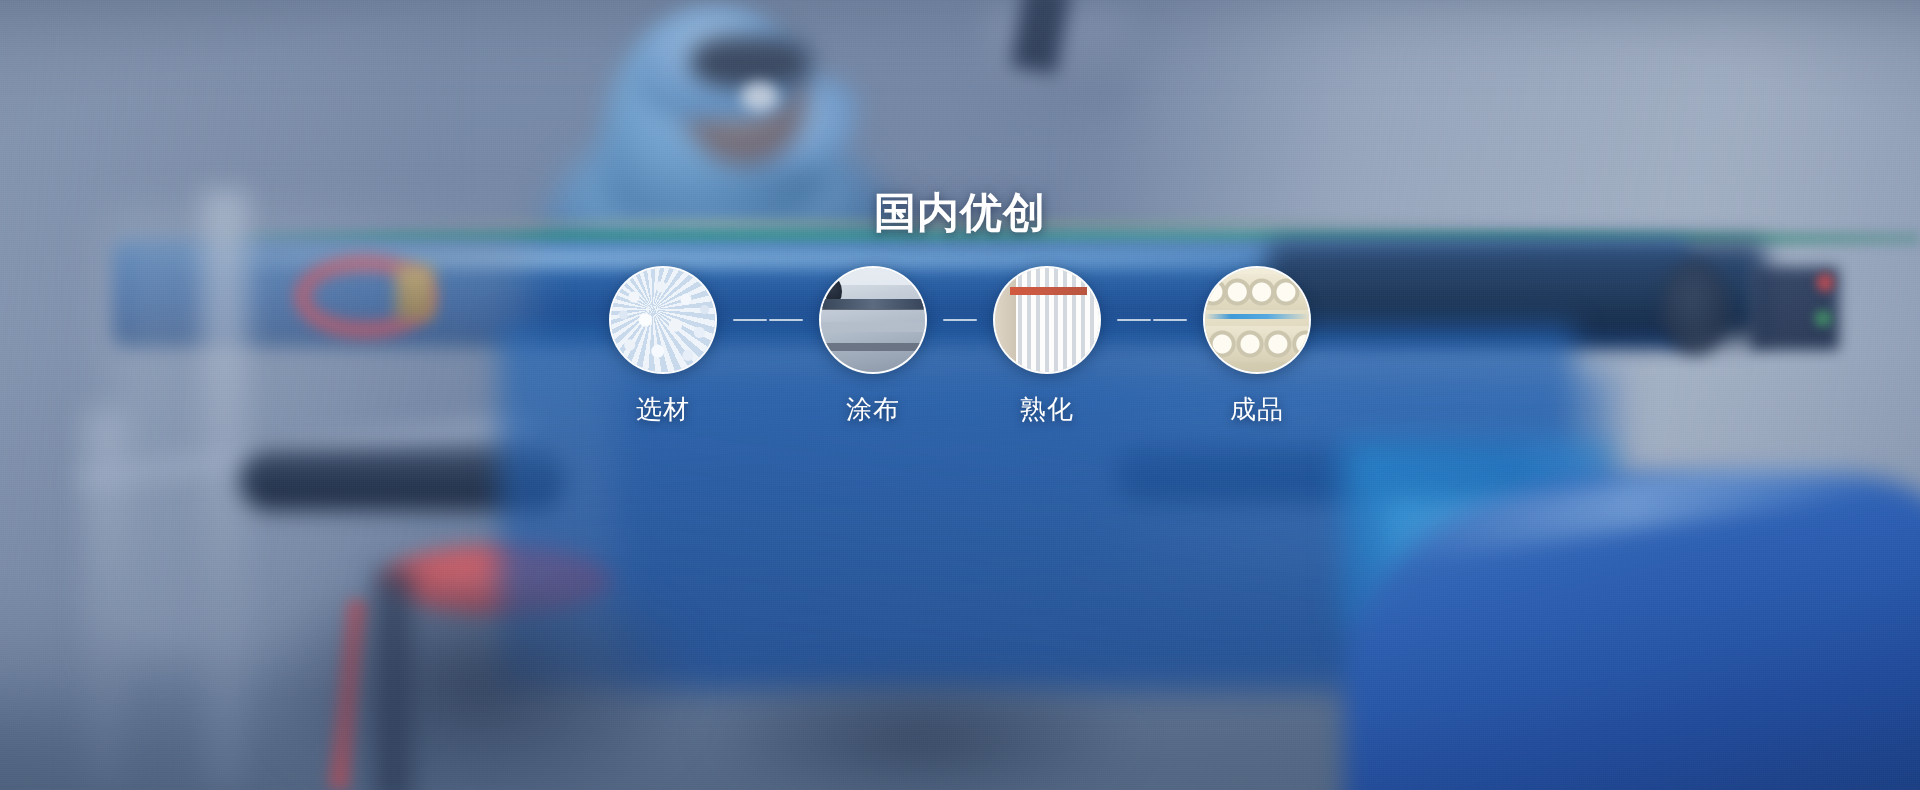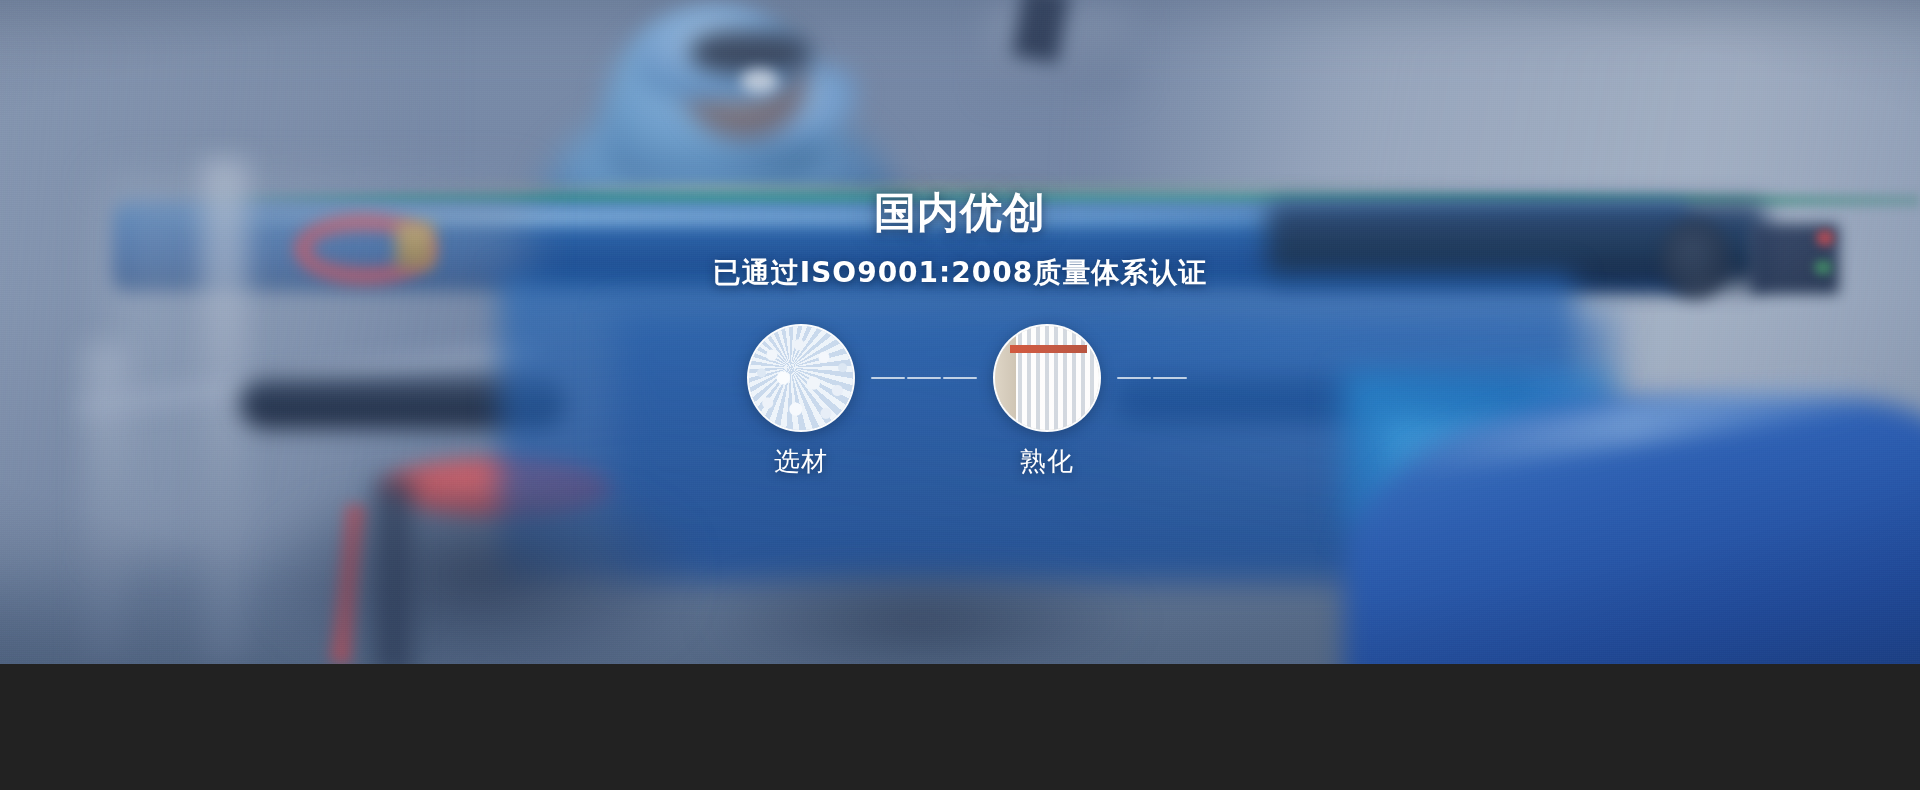--- a/index.html
+++ b/index.html
@@ -3,21 +3,21 @@
 <meta charset="utf-8">
 <title>Banner</title>
 <style>
   * { margin:0; padding:0; box-sizing:border-box; }
   html,body { background:#222; }
   body { font-family:"DejaVu Sans","Liberation Sans",sans-serif; }
 
   #banner {
     position:relative;
     width:1920px;
-    height:664px;
+    height:790px;
     overflow:hidden;
     background:#6f84a3;
   }
 
   
   .photo {
     position:absolute; inset:0;
     overflow:hidden;
   }
   .photo > * { position:absolute; }
@@ -340,21 +340,21 @@
     width:108px; height:108px;
     border-radius:50%;
     border:2px solid rgba(255,255,255,.92);
     overflow:hidden;
     position:relative;
     box-shadow:0 3px 14px rgba(10,28,56,.35);
     background:#cfd8e2;
   }
   .step-circle .thumb { position:absolute; inset:0; }
   .step-label {
-    margin-top:12px;
+    margin-top:18px;
     color:#ffffff;
     font-size:26px;
     font-weight:500;
     letter-spacing:1px;
     text-shadow:0 2px 8px rgba(10,28,56,.6);
     white-space:nowrap;
   }
   .connector {
     width:36px; height:108px;
     display:flex; align-items:center; justify-content:center;
@@ -542,40 +542,45 @@
     <div class="vignette"></div>
     <div class="grain"></div>
   </div>
 
   <div class="content">
 
     <div class="headline">
       <span class="hl-small">国内优创</span>
     </div>
 
-    <div class="subline">已通过ISO9001:2008质量体系认证</div>
 
     <div class="steps">
 
       <div class="step">
         <div class="step-circle">
           <div class="thumb thumb-pellets"></div>
         </div>
         <div class="step-label">选材</div>
       </div>
 
       <div class="connector">
           <i></i>
         </div>
 
 
       <div class="connector">
           <i></i>
         </div>
 
+      <div class="step">
+        <div class="step-circle">
+          <div class="thumb thumb-coating"></div>
+        </div>
+        <div class="step-label">涂布</div>
+      </div>
 
       <div class="connector">
           <i></i>
         </div>
 
       <div class="step">
         <div class="step-circle">
           <div class="thumb thumb-curing"></div>
         </div>
         <div class="step-label">熟化</div>
@@ -583,16 +588,24 @@
 
       <div class="connector">
           <i></i>
         </div>
 
 
       <div class="connector">
           <i></i>
         </div>
 
+      <div class="step">
+        <div class="step-circle">
+          <div class="thumb thumb-rolls">
+            <div class="roll-stripe"></div>
+          </div>
+        </div>
+        <div class="step-label">成品</div>
+      </div>
 
     </div>
   </div>
 </div>
 
 </body></html>

